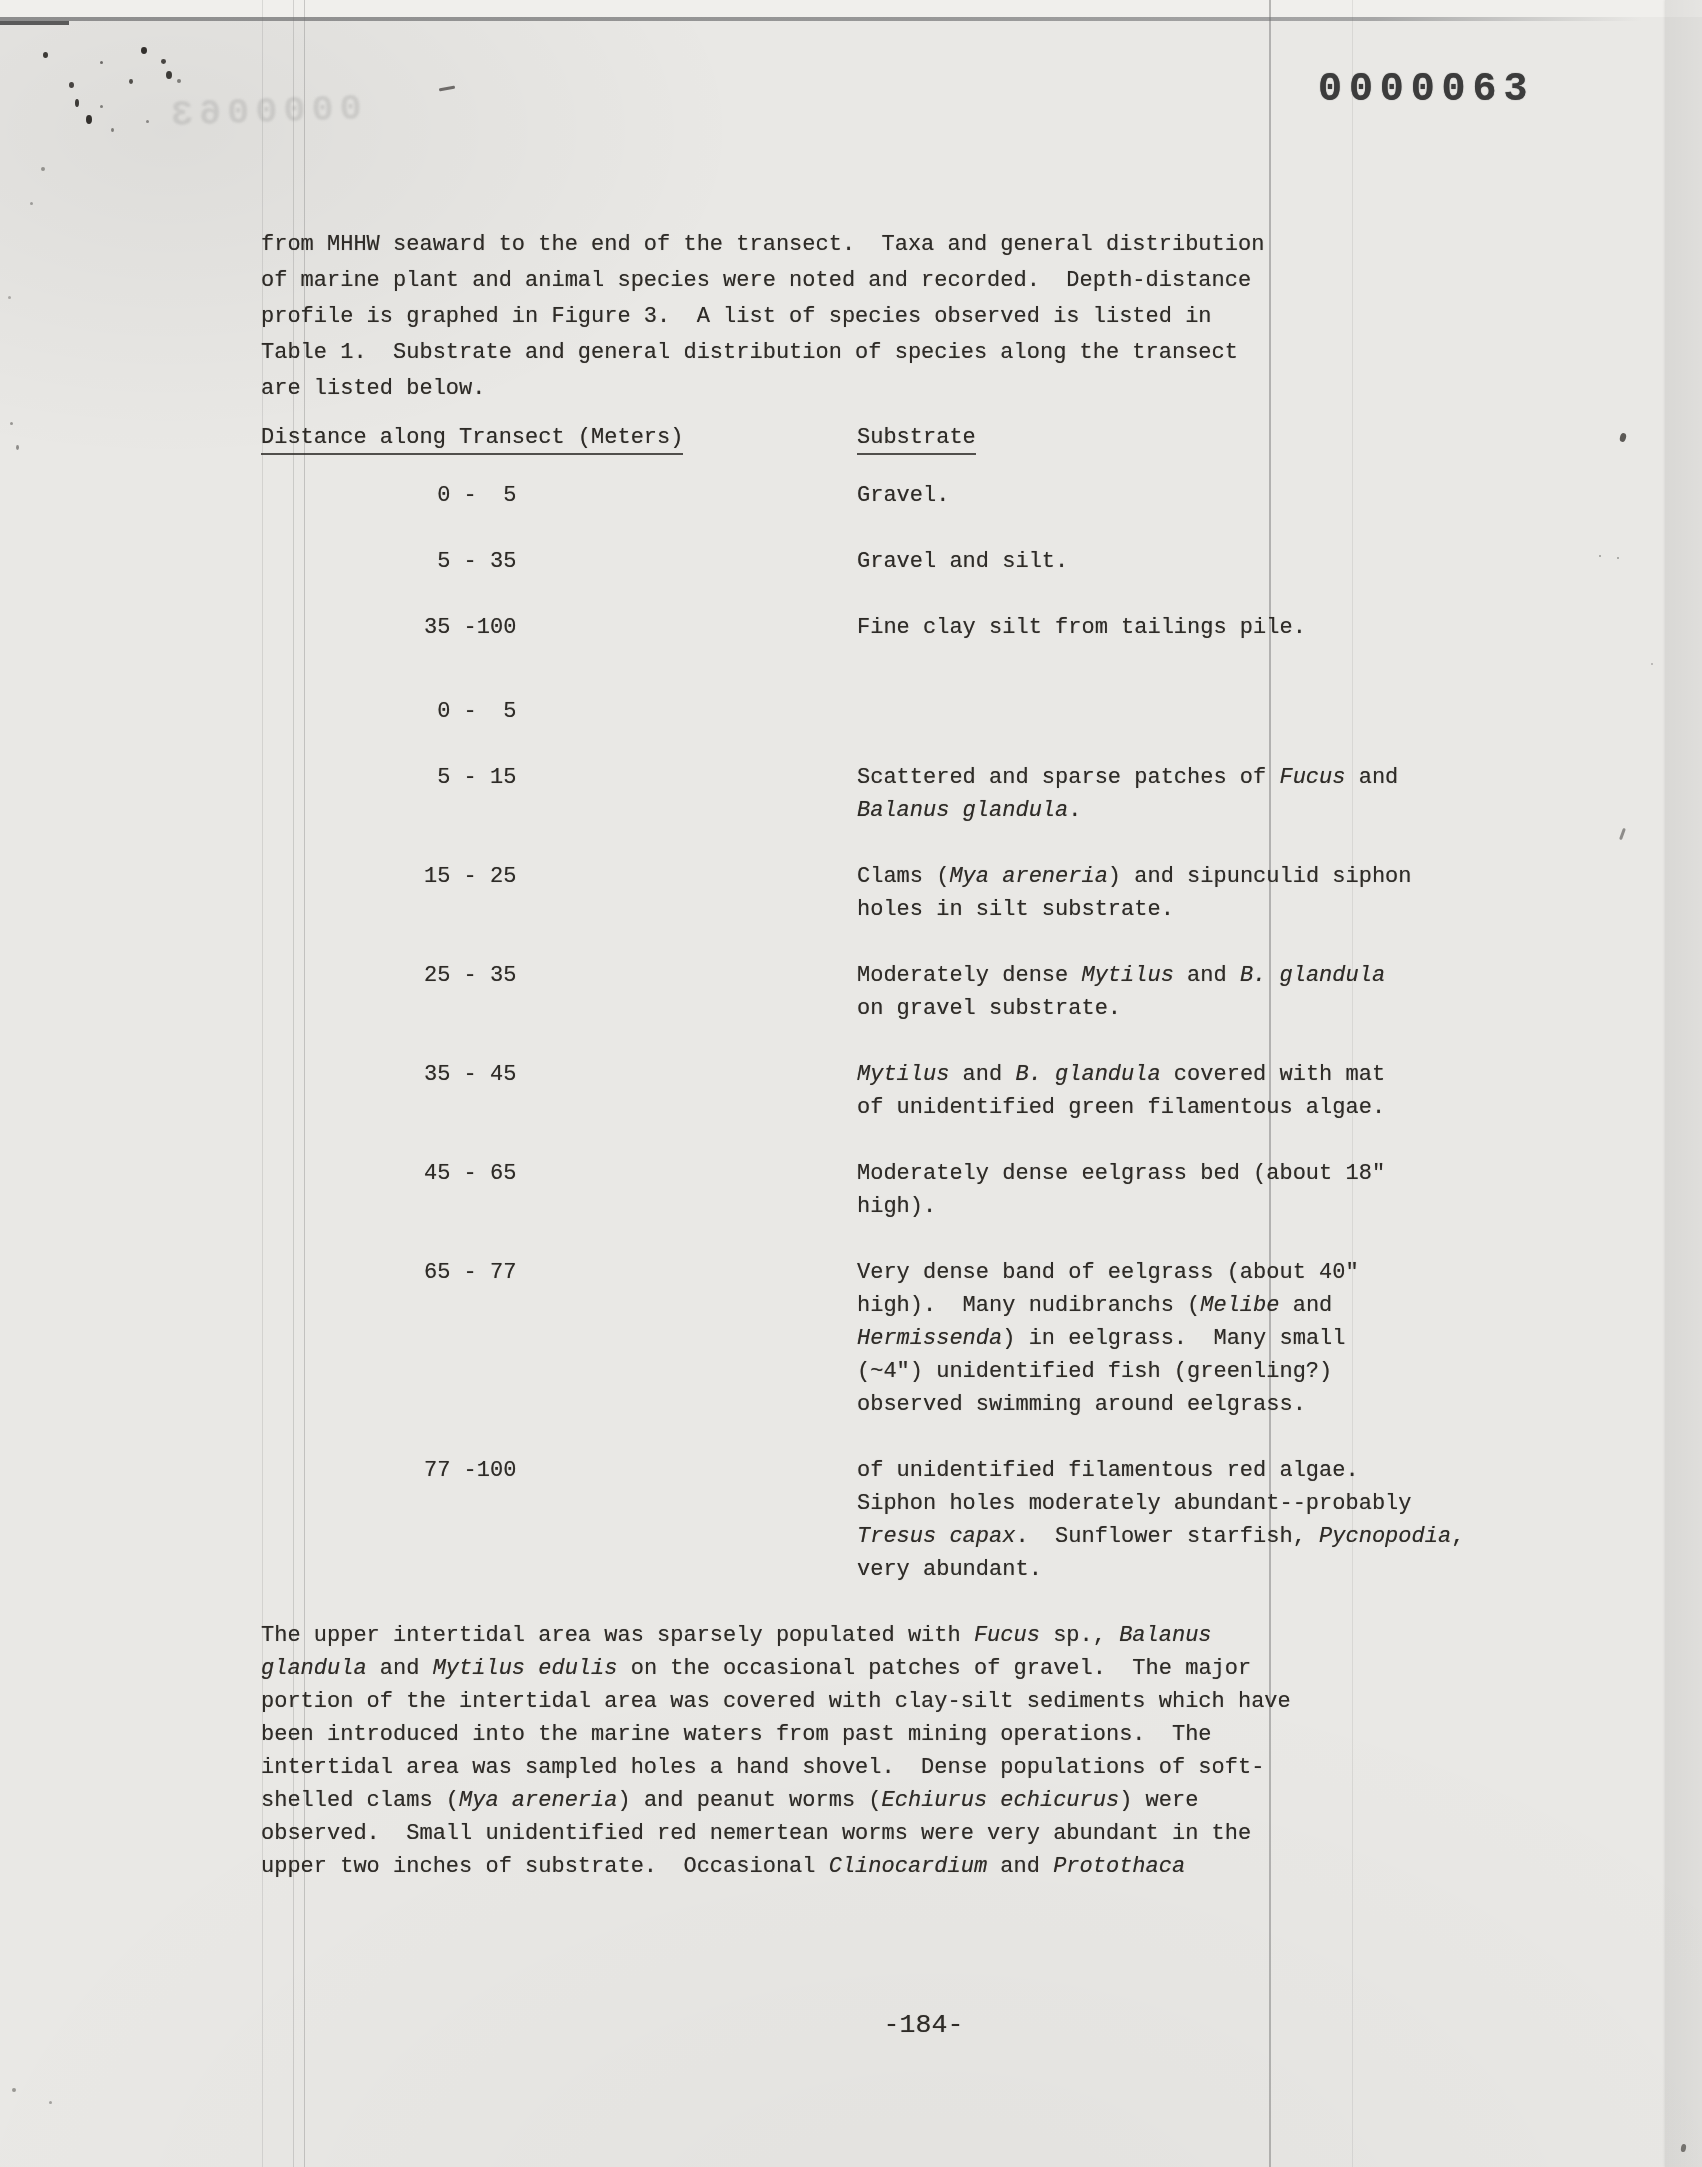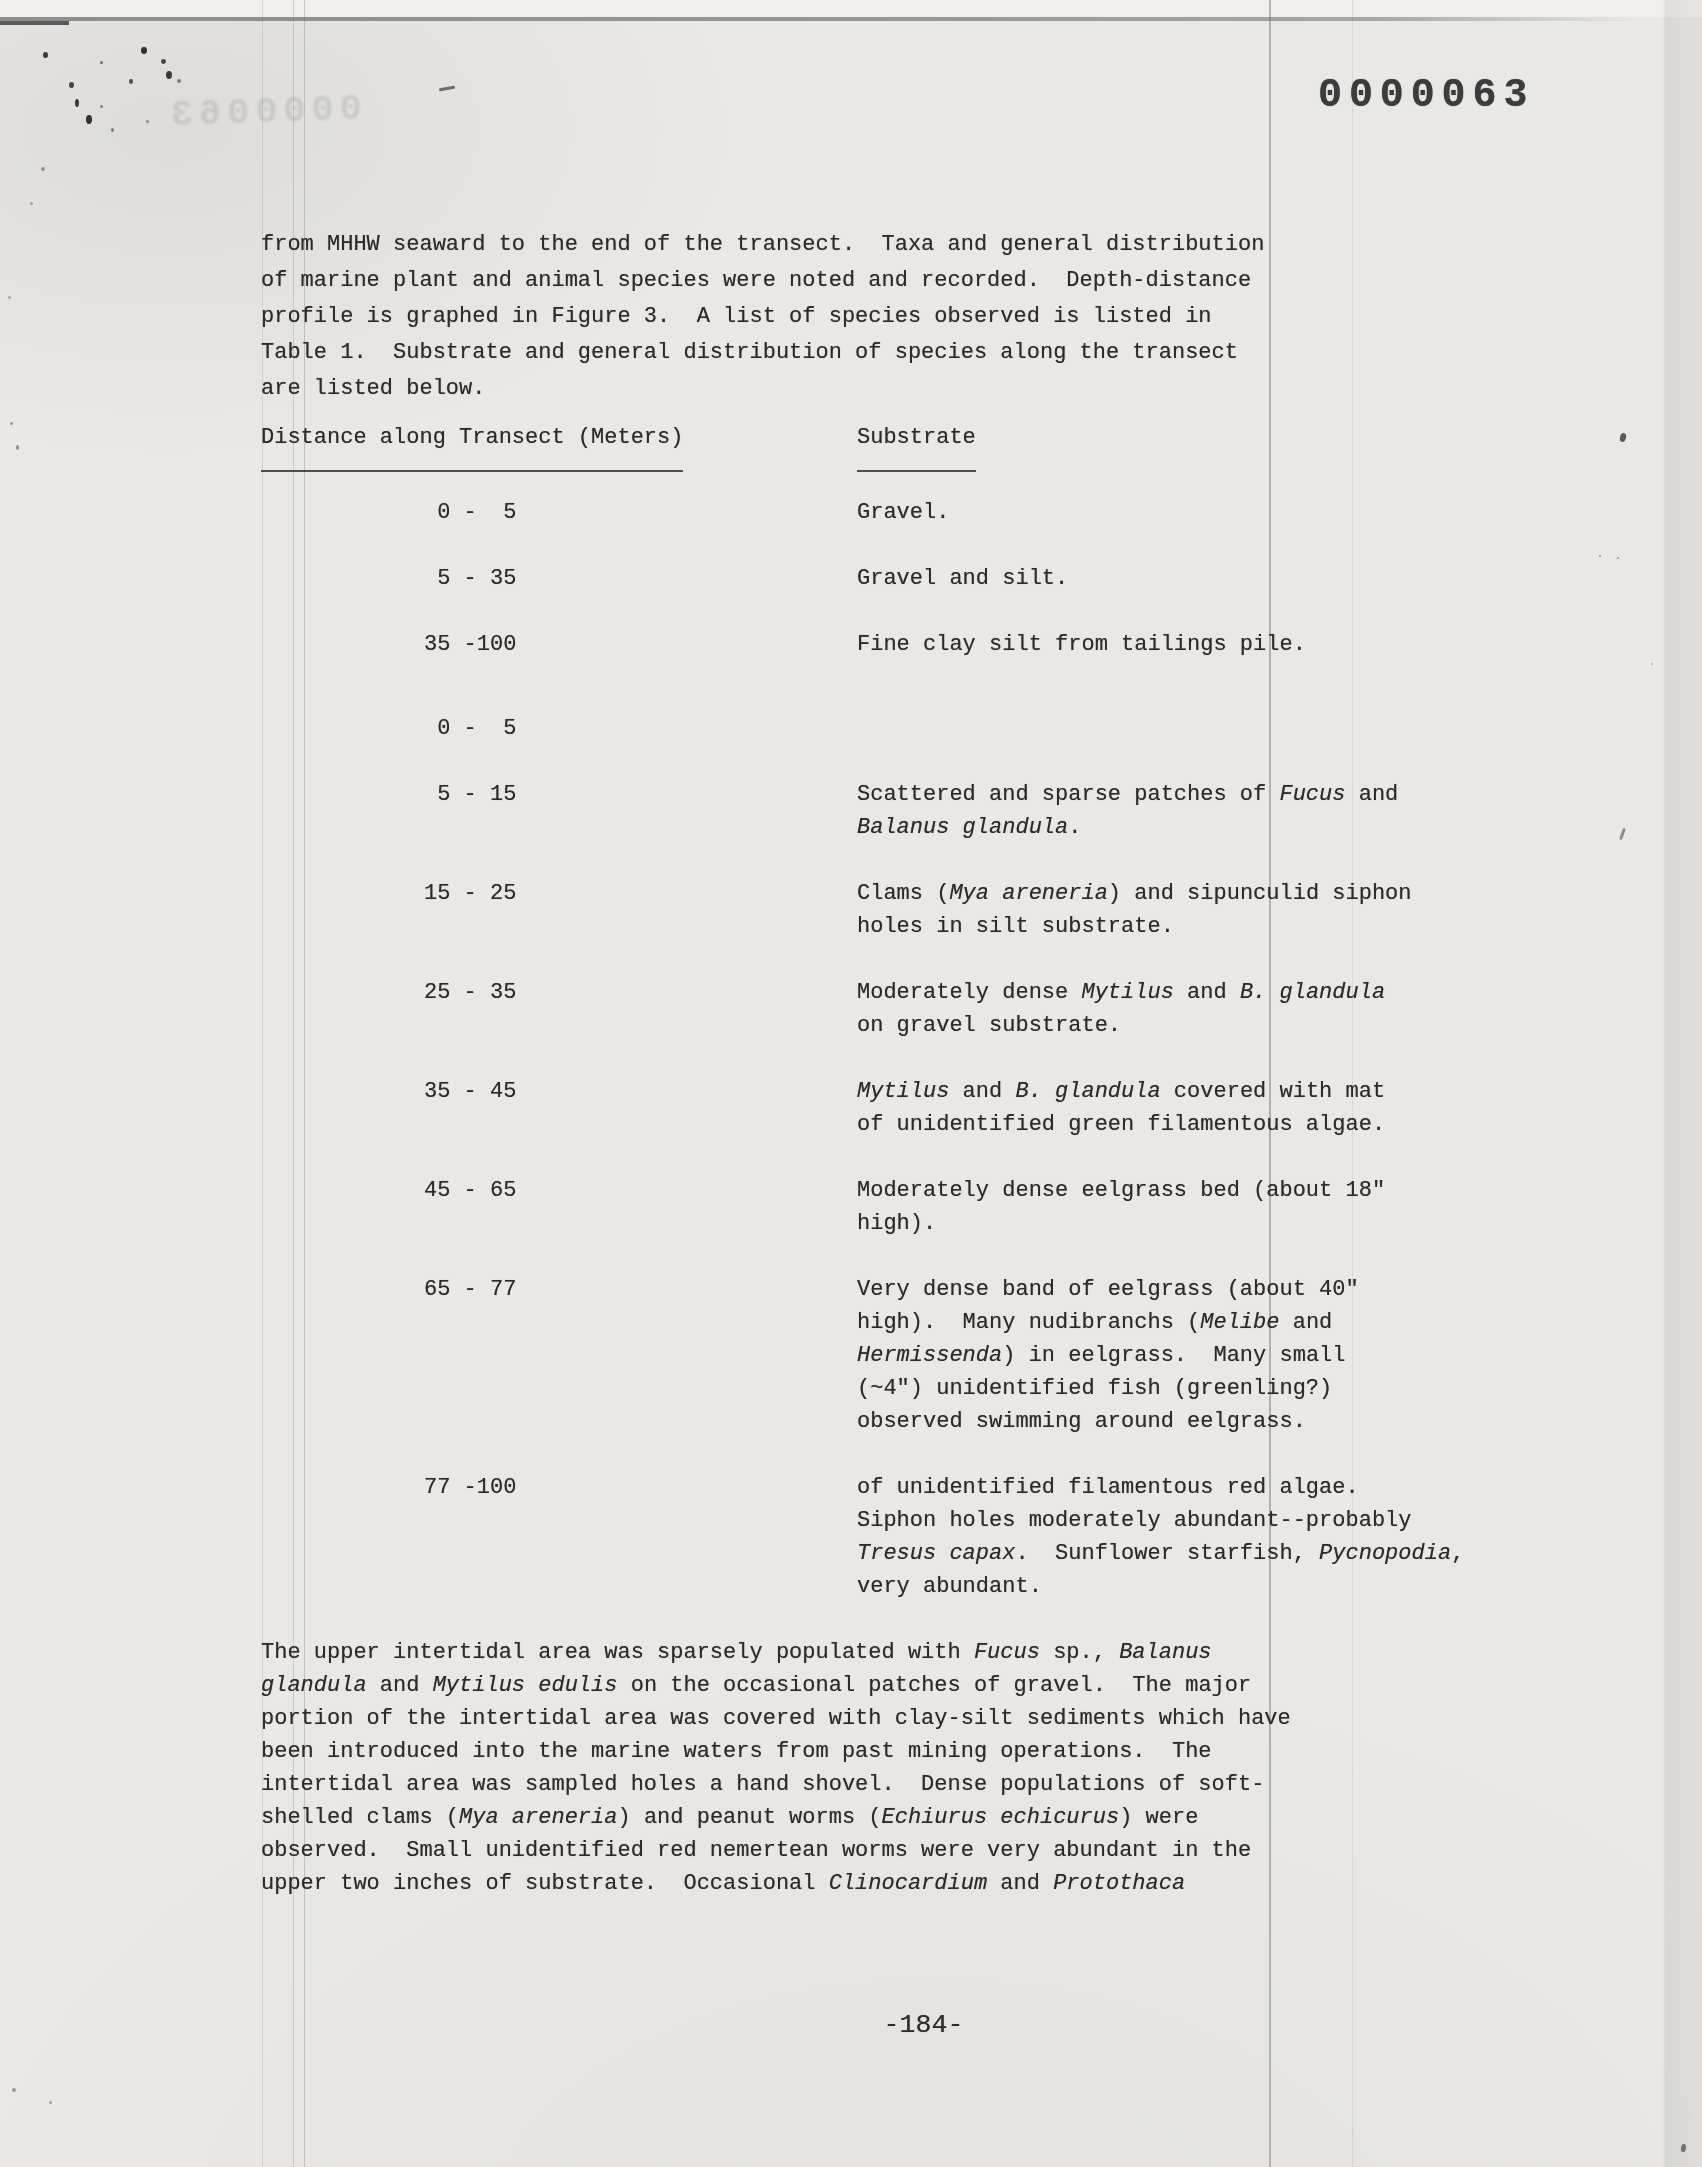--- a/index.html
+++ b/index.html
@@ -25,38 +25,38 @@
   .vline { position:absolute; top:0; bottom:0; width:1px; background:#6f6f6f; }
   .edge-band {
     position:absolute; top:0; right:0; width:37px; height:2167px;
     background:linear-gradient(to right, rgba(0,0,0,0.07), rgba(0,0,0,0.045));
     box-shadow:-1px 0 2px rgba(0,0,0,0.06);
   }
   .speck { position:absolute; background:#201d1a; border-radius:50%; }
 
   
   .stamp {
-    position:absolute; left:1318px; top:73px;
+    position:absolute; left:1318px; top:67px;
     font-size:40px; font-weight:bold; letter-spacing:6.9px; color:#3c3c3c;
     filter:blur(0.4px); text-shadow:0 0 1px rgba(60,60,60,0.8);
   }
   .ghost-stamp {
     position:absolute; left:165px; top:91px;
     font-size:37px; font-weight:bold; letter-spacing:5.9px;
     color:rgba(95,95,95,0.17); filter:blur(1.1px);
     transform:scaleX(-1) rotate(2deg);
   }
 
   
   .content { position:absolute; left:261px; top:227px; width:1325px; font-size:22px; }
   .pline { white-space:pre; }
   .intro .pline { line-height:36px; }
   .headers { display:flex; margin-top:17.7px; line-height:26.6px; }
   .headers .col1 { width:596px; }
-  .hdr { display:inline-block; border-bottom:2.5px solid rgba(48,45,41,0.82); padding-bottom:19px; }
+  .hdr { display:inline-block; border-bottom:2.5px solid rgba(48,45,41,0.82); padding-bottom:2px; }
   .rows { overflow:hidden; }
   .rows.substrate { margin-top:23.6px; }
   .rows.species { margin-top:17.7px; }
   .trow { display:flex; margin-bottom:33px; }
   .range { width:596px; padding-left:163px; box-sizing:border-box; white-space:pre; line-height:33px; }
   .desc { flex:1; }
   .desc .line { line-height:33px; white-space:pre; }
   .species-header-wrap { margin-left:596px; margin-top:8.9px; line-height:26.6px; }
   .closing { overflow:hidden; margin-top:0; }
   .closing .pline { line-height:33px; }

